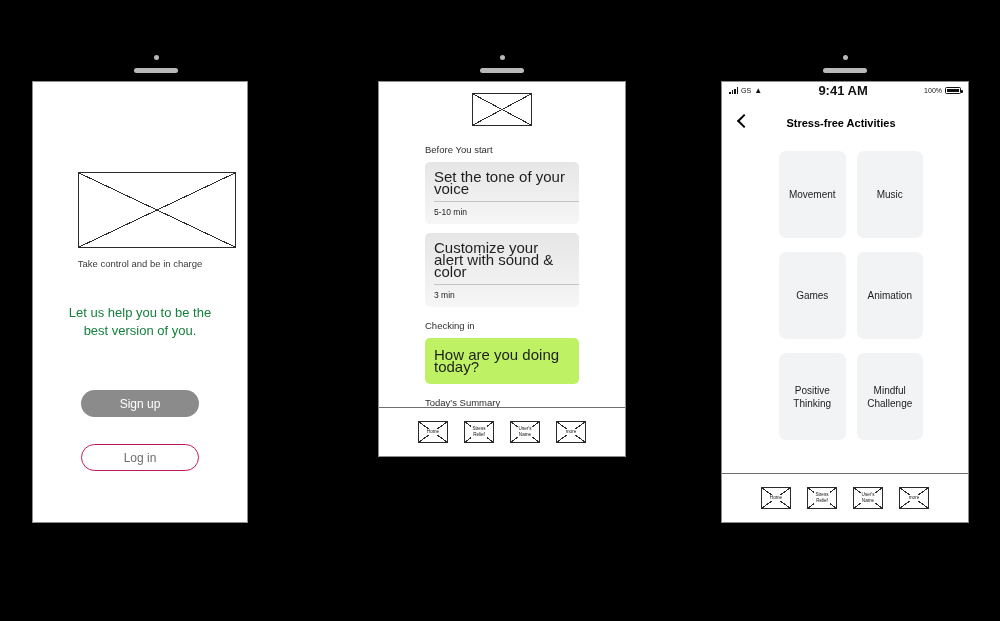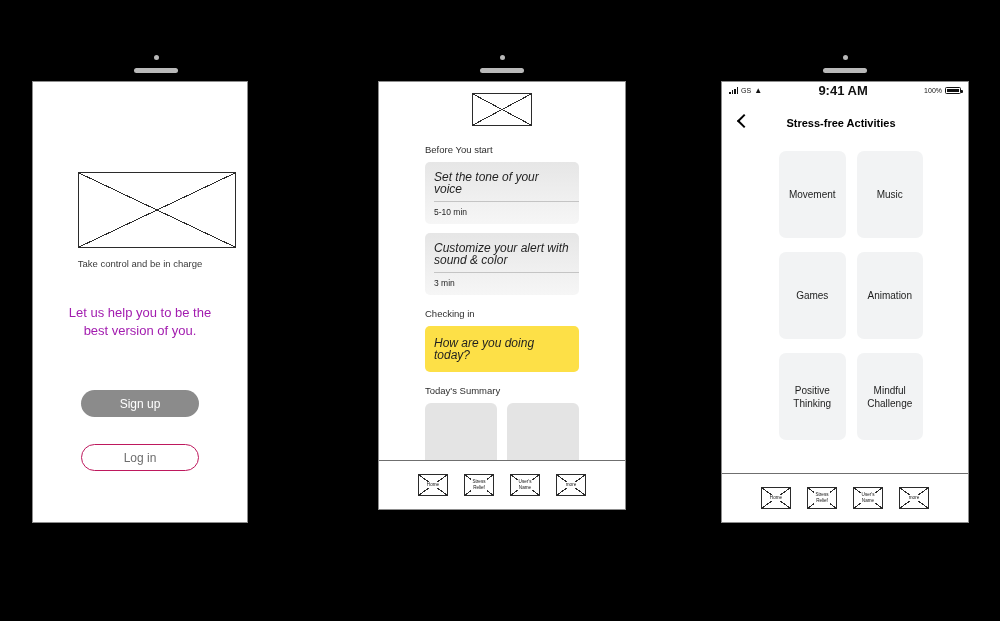--- a/index.html
+++ b/index.html
@@ -102,21 +102,21 @@
     font-size: 9.5px;
     color: #3a3a3a;
   }
   .s1-headline {
     position: absolute;
     left: 22px; right: 22px;
     top: 222px;
     text-align: center;
     font-size: 13px;
     line-height: 18px;
-    color: #a21caf;
+    color: #15803d;
   }
   .btn {
     position: absolute;
     left: 50%;
     margin-left: -59px;
     width: 118px;
     height: 27px;
     border-radius: 14px;
     display: flex;
     align-items: center;
@@ -130,21 +130,21 @@
     color: #ffffff;
   }
   .btn-secondary {
     top: 362px;
     background: #ffffff;
     border: 1px solid #be185d;
     color: #6d6d6d;
   }
 
   
-  #screen2 { left: 378px; top: 81px; width: 248px; height: 429px; }
+  #screen2 { left: 378px; top: 81px; width: 248px; height: 376px; }
 
   .s2-logo {
     position: absolute;
     left: 50%;
     margin-left: -30px;
     top: 11px;
     width: 60px;
     height: 33px;
   }
   .s2-body {
@@ -163,37 +163,36 @@
   }
   .section-title.first { margin-top: 0; }
   .card {
     background: linear-gradient(to bottom, #e6e6e6, #efefef 55%, #f6f6f6);
     border-radius: 5px;
     padding: 9px 9px 7px 9px;
     margin-bottom: 9px;
     box-sizing: border-box;
   }
   .card-title {
-    font-size: 12px;
+    font-size: 15px;
     color: #1f1f1f;
     line-height: 12px;
-    font-style: italic;
   }
   .card-rule {
     height: 1px;
     background: #c4c4c4;
     margin: 6px -9px 0 0;
   }
   .card-meta {
     font-size: 8.5px;
     color: #1f1f1f;
     margin-top: 5px;
   }
   .card.plain {
-    background: #fde047;
+    background: #bef264;
     padding: 11px 9px;
   }
   .summary-row {
     display: flex;
     gap: 10px;
   }
   .summary-card {
     flex: 1;
     height: 90px;
     background: #e4e4e4;

